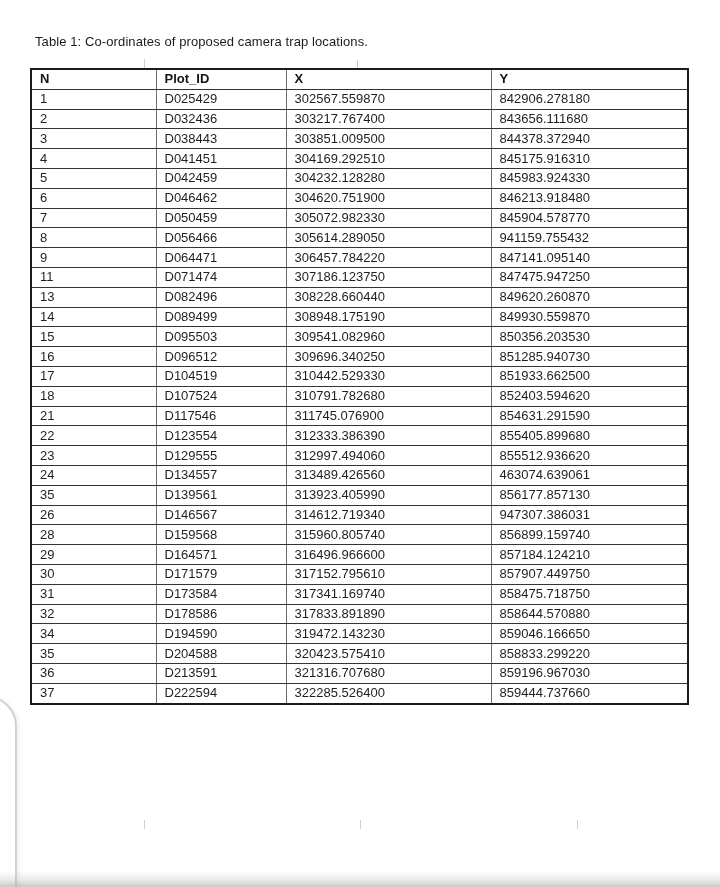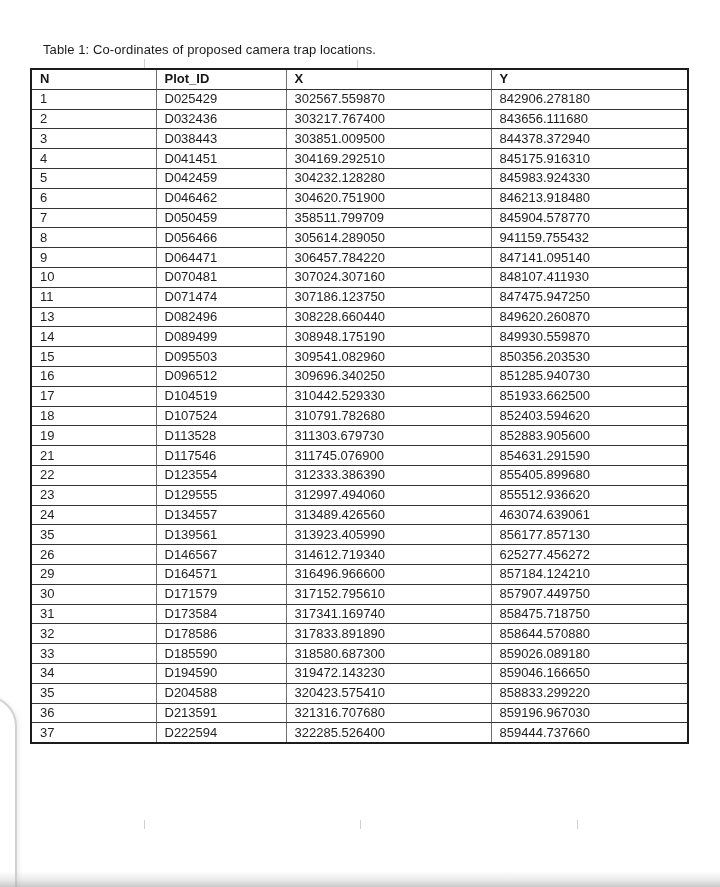--- a/index.html
+++ b/index.html
@@ -12,21 +12,21 @@
     position: relative;
     width: 720px;
     height: 887px;
     background: #ffffff;
     overflow: hidden;
   }
   .caption {
     position: absolute;
     left: 31px;
     top: 29px;
-    margin: 12px;
+    margin: 4px;
     font-size: 13px;
     line-height: 17px;
     color: #1b1b1b;
     letter-spacing: 0.1px;
   }
   table.coords {
     position: absolute;
     left: 30px;
     top: 68px;
     width: 657px;
@@ -149,42 +149,36 @@
         </tr>
         <tr>
           <td>6</td>
           <td>D046462</td>
           <td>304620.751900</td>
           <td>846213.918480</td>
         </tr>
         <tr>
           <td>7</td>
           <td>D050459</td>
-          <td>358511.799709</td>
+          <td>305072.982330</td>
           <td>845904.578770</td>
         </tr>
         <tr>
           <td>8</td>
           <td>D056466</td>
           <td>305614.289050</td>
           <td>941159.755432</td>
         </tr>
         <tr>
           <td>9</td>
           <td>D064471</td>
           <td>306457.784220</td>
           <td>847141.095140</td>
         </tr>
         <tr>
-          <td>10</td>
-          <td>D070481</td>
-          <td>307024.307160</td>
-          <td>848107.411930</td>
-        </tr>
-        <tr>
           <td>11</td>
           <td>D071474</td>
           <td>307186.123750</td>
           <td>847475.947250</td>
         </tr>
         <tr>
           <td>13</td>
           <td>D082496</td>
           <td>308228.660440</td>
           <td>849620.260870</td>
@@ -213,26 +207,20 @@
           <td>310442.529330</td>
           <td>851933.662500</td>
         </tr>
         <tr>
           <td>18</td>
           <td>D107524</td>
           <td>310791.782680</td>
           <td>852403.594620</td>
         </tr>
         <tr>
-          <td>19</td>
-          <td>D113528</td>
-          <td>311303.679730</td>
-          <td>852883.905600</td>
-        </tr>
-        <tr>
           <td>21</td>
           <td>D117546</td>
           <td>311745.076900</td>
           <td>854631.291590</td>
         </tr>
         <tr>
           <td>22</td>
           <td>D123554</td>
           <td>312333.386390</td>
           <td>855405.899680</td>
@@ -252,21 +240,27 @@
         <tr>
           <td>35</td>
           <td>D139561</td>
           <td>313923.405990</td>
           <td>856177.857130</td>
         </tr>
         <tr>
           <td>26</td>
           <td>D146567</td>
           <td>314612.719340</td>
-          <td>625277.456272</td>
+          <td>947307.386031</td>
+        </tr>
+        <tr>
+          <td>28</td>
+          <td>D159568</td>
+          <td>315960.805740</td>
+          <td>856899.159740</td>
         </tr>
         <tr>
           <td>29</td>
           <td>D164571</td>
           <td>316496.966600</td>
           <td>857184.124210</td>
         </tr>
         <tr>
           <td>30</td>
           <td>D171579</td>
@@ -277,26 +271,20 @@
           <td>31</td>
           <td>D173584</td>
           <td>317341.169740</td>
           <td>858475.718750</td>
         </tr>
         <tr>
           <td>32</td>
           <td>D178586</td>
           <td>317833.891890</td>
           <td>858644.570880</td>
-        </tr>
-        <tr>
-          <td>33</td>
-          <td>D185590</td>
-          <td>318580.687300</td>
-          <td>859026.089180</td>
         </tr>
         <tr>
           <td>34</td>
           <td>D194590</td>
           <td>319472.143230</td>
           <td>859046.166650</td>
         </tr>
         <tr>
           <td>35</td>
           <td>D204588</td>

